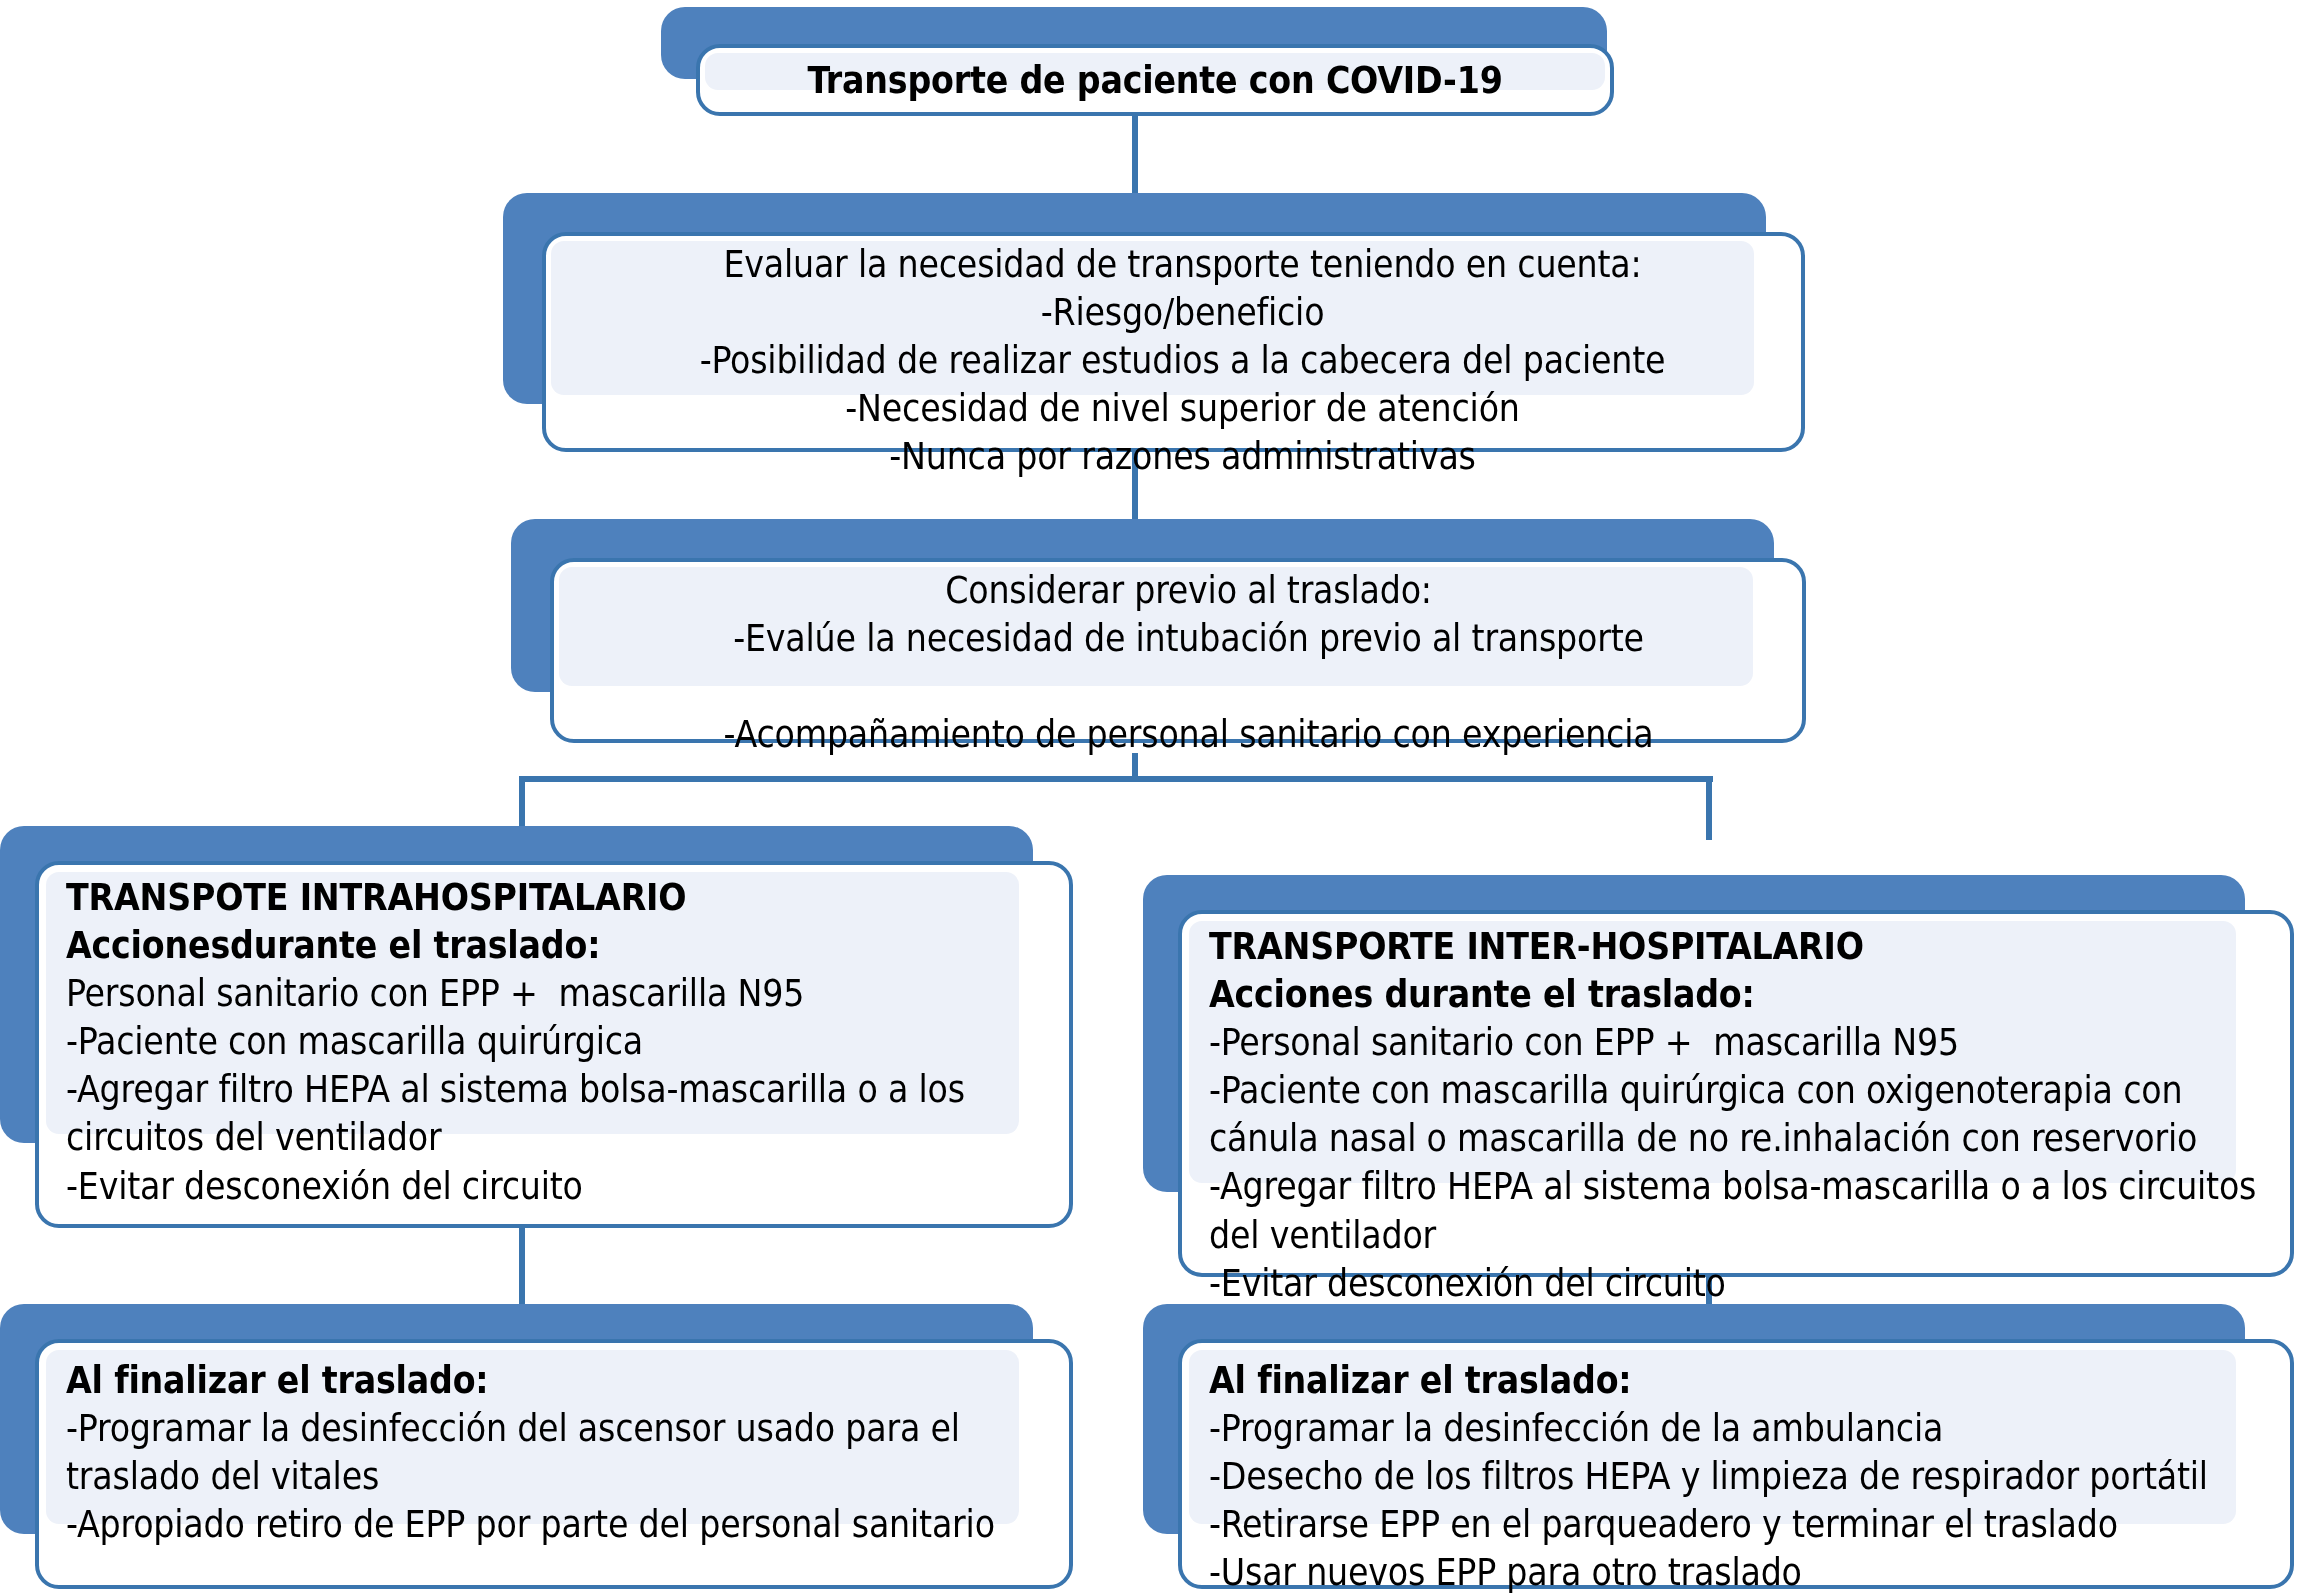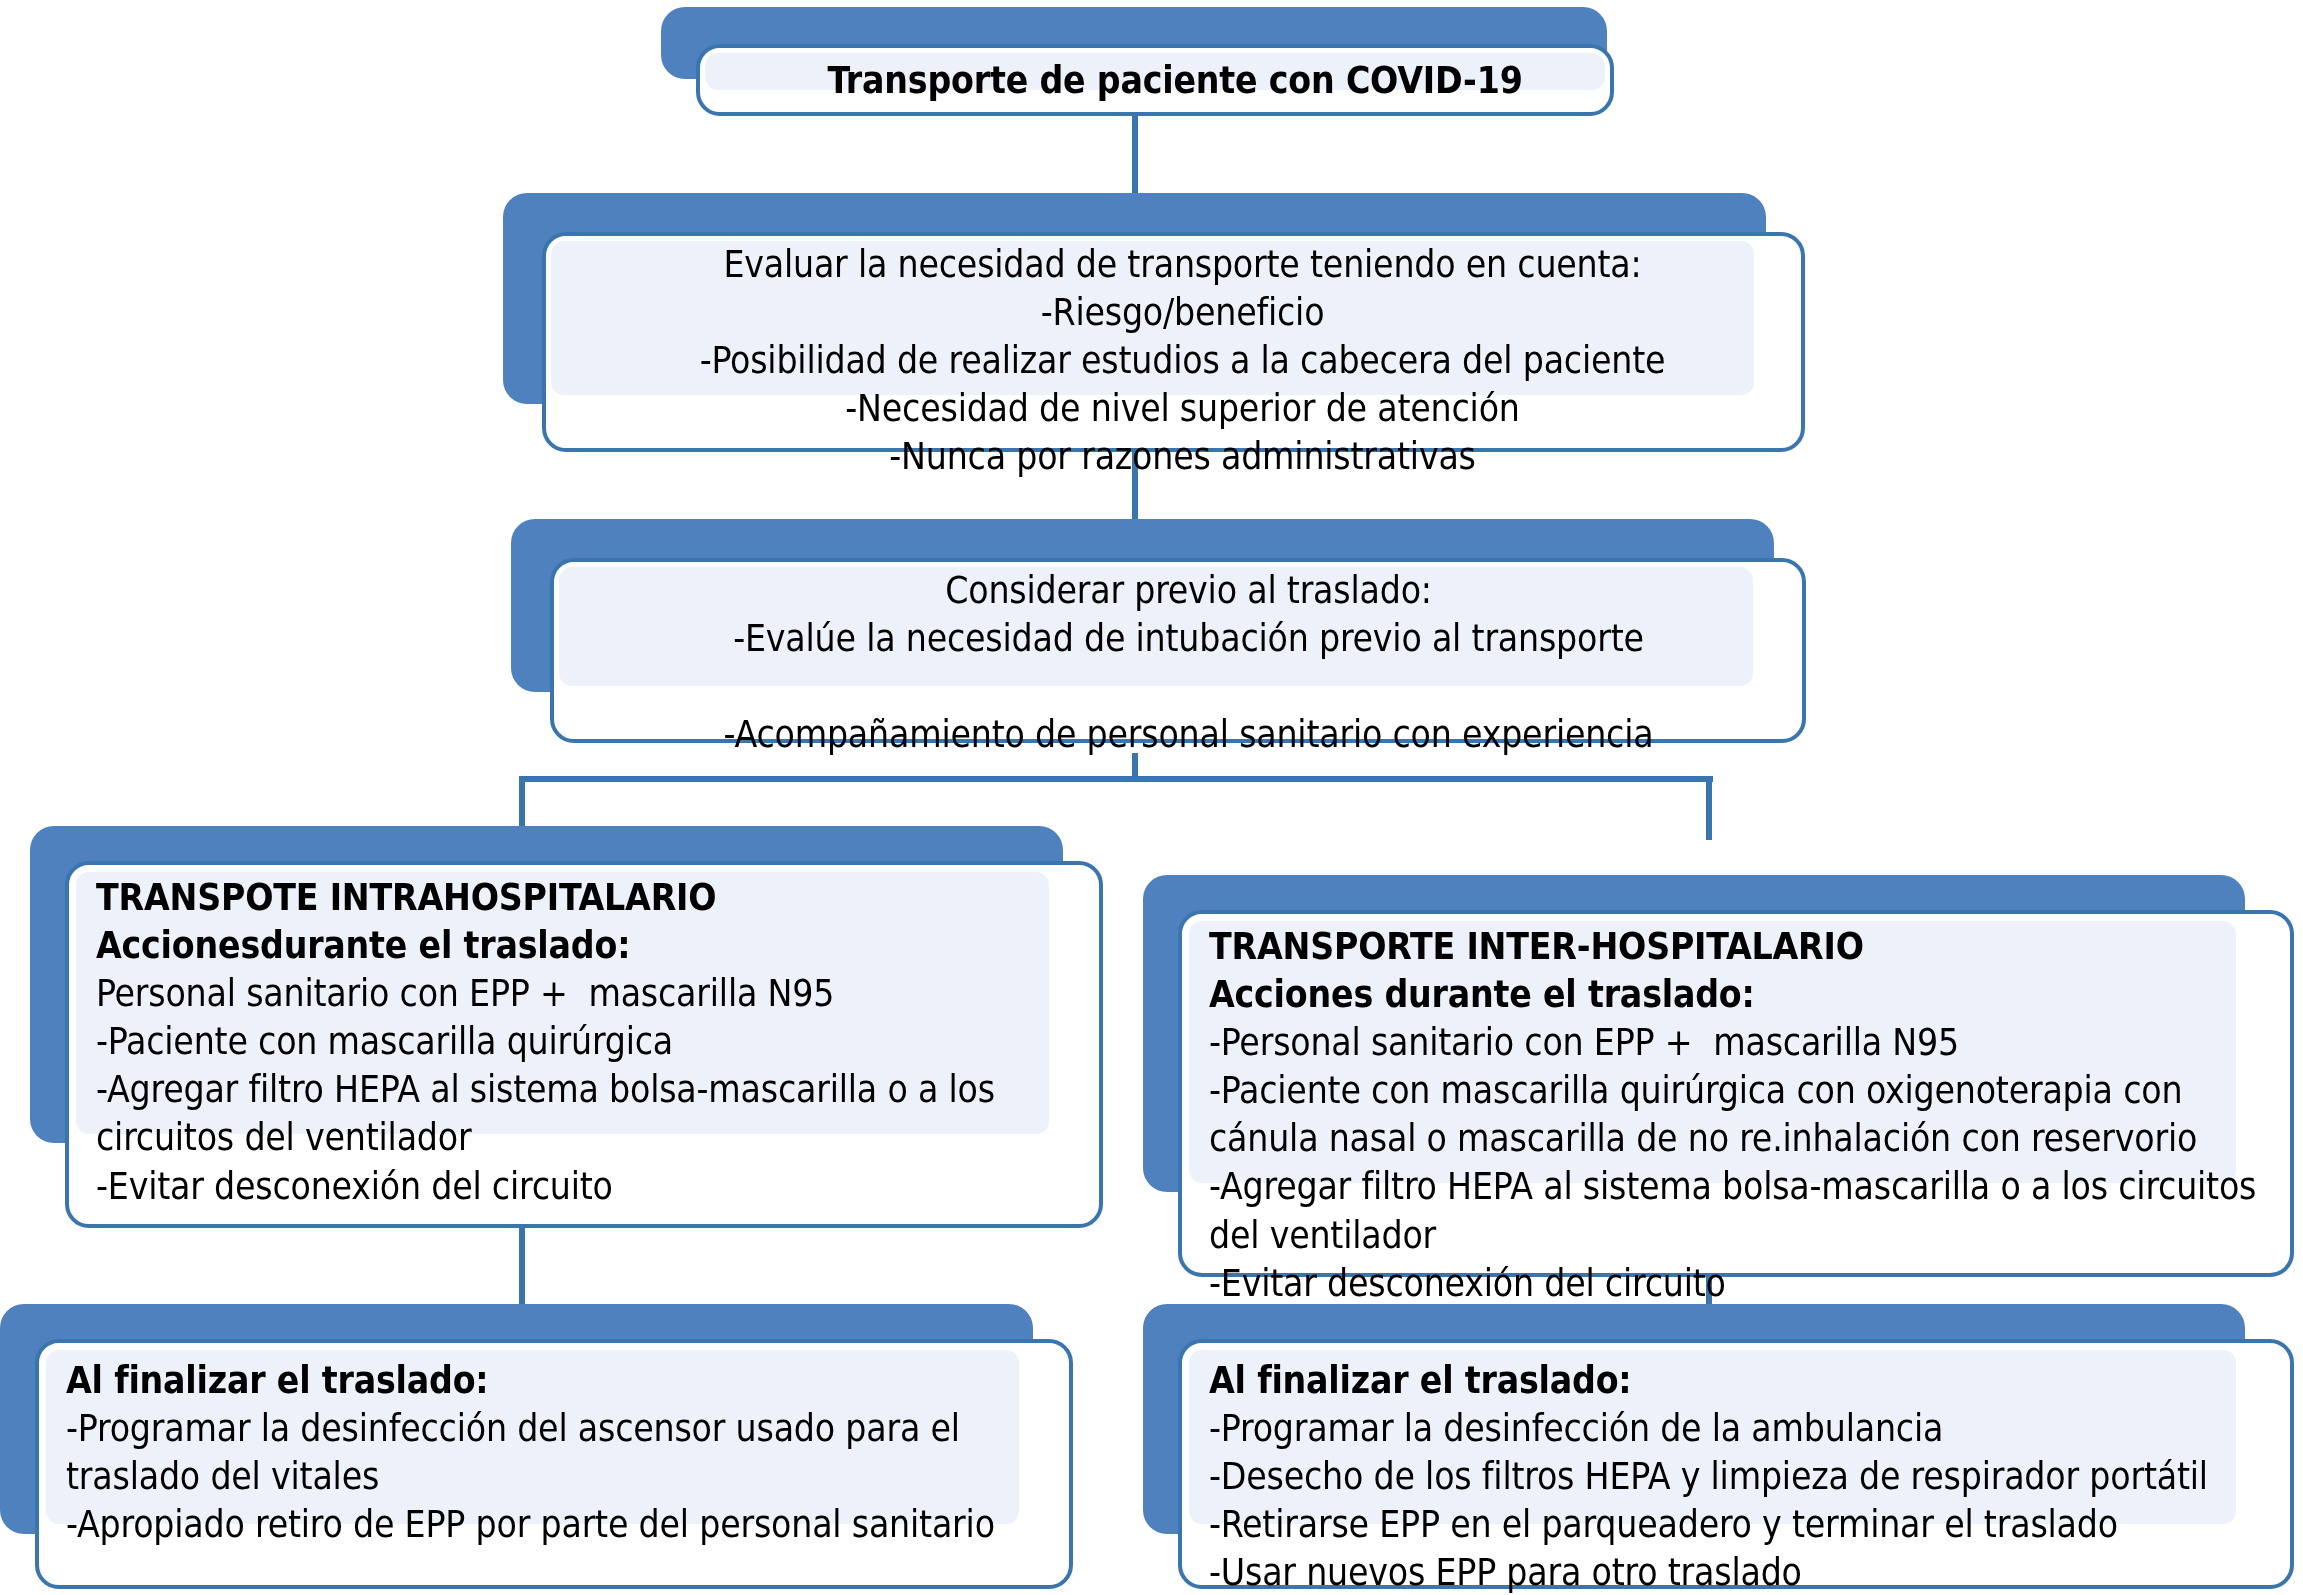--- a/index.html
+++ b/index.html
@@ -51,21 +51,20 @@
     white-space:pre-wrap;
     letter-spacing:-0.2px;
     font-stretch:condensed;
   }
 
   .t-title{
     font-size:37px;
     font-weight:700;
     text-align:center;
     width:100%;
-    padding-left:20px;
   }
   .t-body{font-size:37px;font-weight:400;text-align:center;}
   .t-head{font-size:37px;font-weight:700;}
 </style>
 </head>
 <body>
 
 <div id="stage">
 
   <div class="conn conn-v" style="left:1132px; top:110px; width:6.4px; height:101px;"></div>
@@ -98,21 +97,21 @@
     <div class="txt t-body" style="left:64px; top:48px; width:1231px;"><span>Evaluar la necesidad de transporte teniendo en cuenta:</span><br><span>-Riesgo/beneficio</span><br><span>-Posibilidad de realizar estudios a la cabecera del paciente</span><br><span>-Necesidad de nivel superior de atención</span><br><span>-Nunca por razones administrativas</span></div>
   </div>
 
   <div class="node" style="left:511px; top:519px; width:1304px; height:239px;">
     <div class="plate" style="left:0px; top:0px; width:1263px; height:173px;"></div>
     <div class="card" style="left:39px; top:39px; width:1256px; height:185px;"></div>
     <div class="inner" style="left:48px; top:48px; width:1194px; height:119px;"></div>
     <div class="txt t-body" style="left:62px; top:48px; width:1231px;"><span>Considerar previo al traslado:</span><br><span>-Evalúe la necesidad de intubación previo al transporte</span><br><br><span>-Acompañamiento de personal sanitario con experiencia</span></div>
   </div>
 
-  <div class="node" style="left:0px; top:826px; width:1102px; height:404px;margin-left:30px;">
+  <div class="node" style="left:0px; top:826px; width:1102px; height:404px;">
     <div class="plate" style="left:0px; top:0px; width:1033px; height:317px;"></div>
     <div class="card" style="left:35px; top:35px; width:1038px; height:367px;"></div>
     <div class="inner" style="left:46px; top:46px; width:973px; height:262px;"></div>
     <div class="txt" style="left:66px; top:48px; width:1001px;"><span class="t-head">TRANSPOTE INTRAHOSPITALARIO</span><br><span class="t-head">Accionesdurante el traslado:</span><br><span class="t-body">Personal sanitario con EPP +  mascarilla N95</span><br><span class="t-body">-Paciente con mascarilla quirúrgica</span><br><span class="t-body">-Agregar filtro HEPA al sistema bolsa-mascarilla o a los</span><br><span class="t-body">circuitos del ventilador</span><br><span class="t-body">-Evitar desconexión del circuito</span></div>
   </div>
 
   <div class="node" style="left:1143px; top:875px; width:1160px; height:404px;">
     <div class="plate" style="left:0px; top:0px; width:1102px; height:317px;"></div>
     <div class="card" style="left:35px; top:35px; width:1116px; height:367px;"></div>
     <div class="inner" style="left:46px; top:46px; width:1047px; height:262px;"></div>

